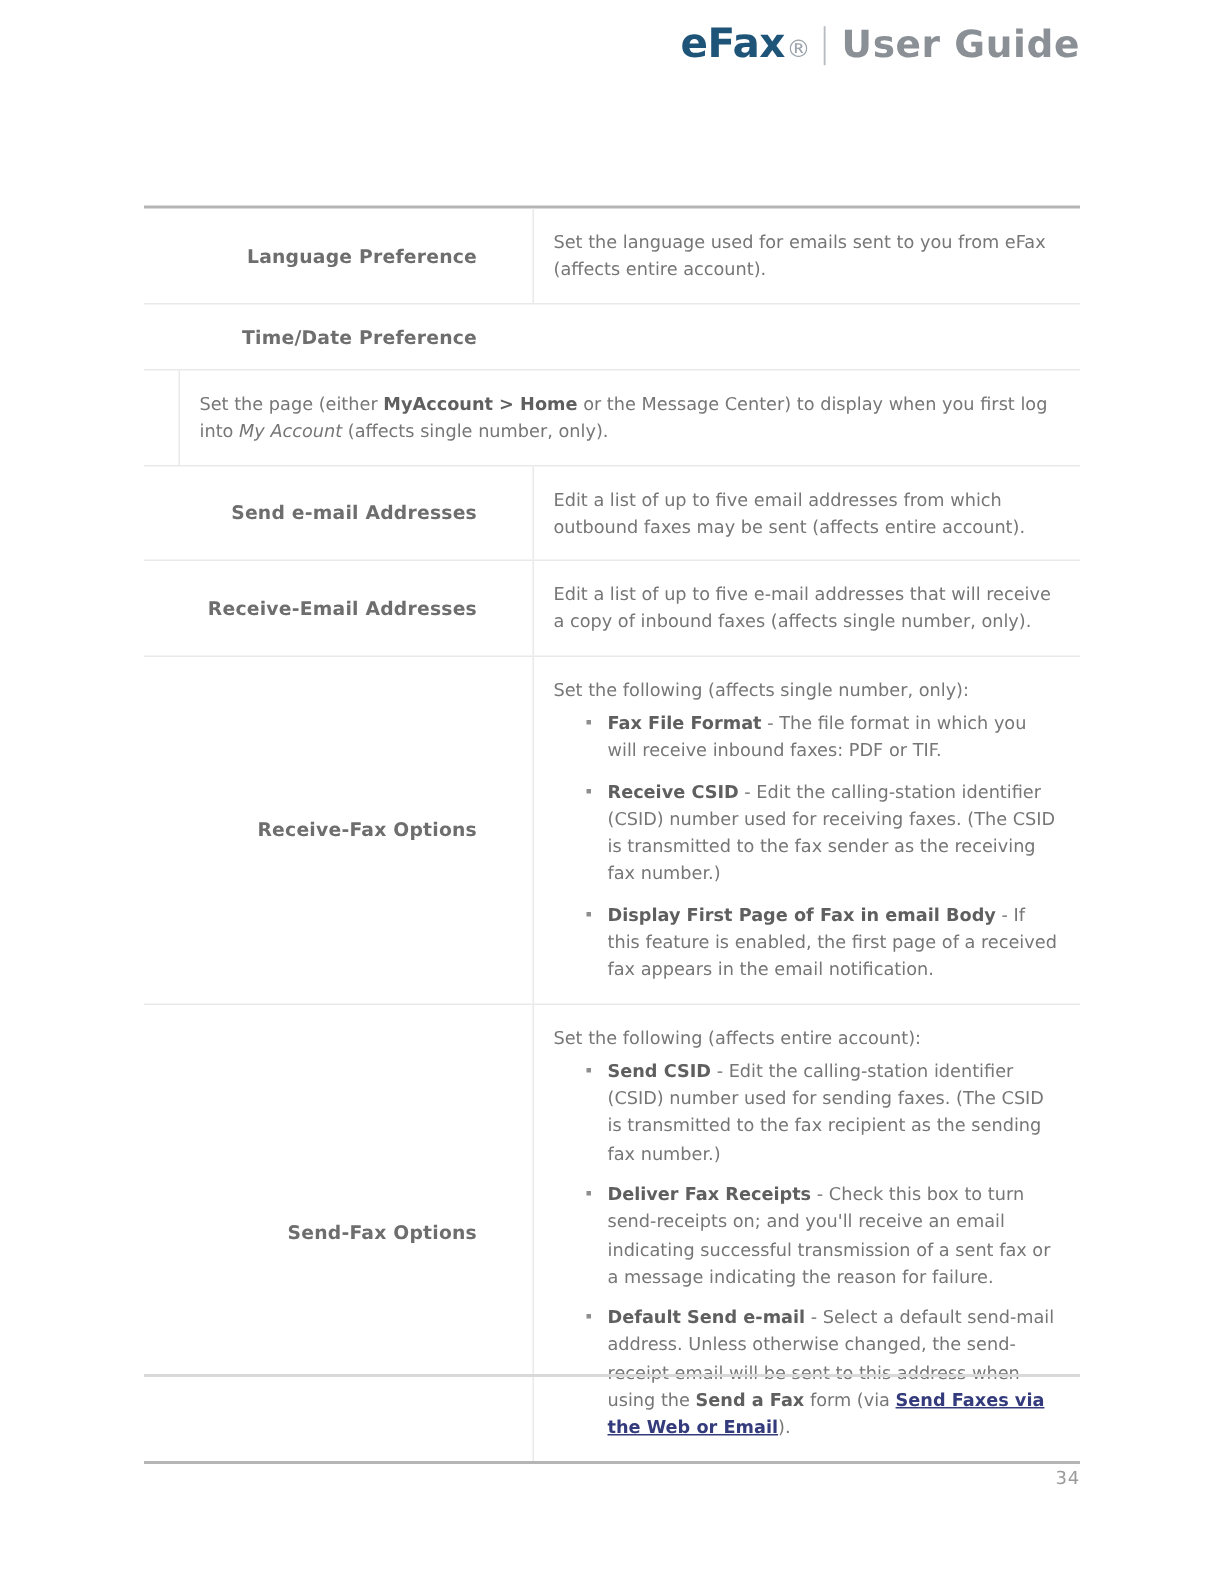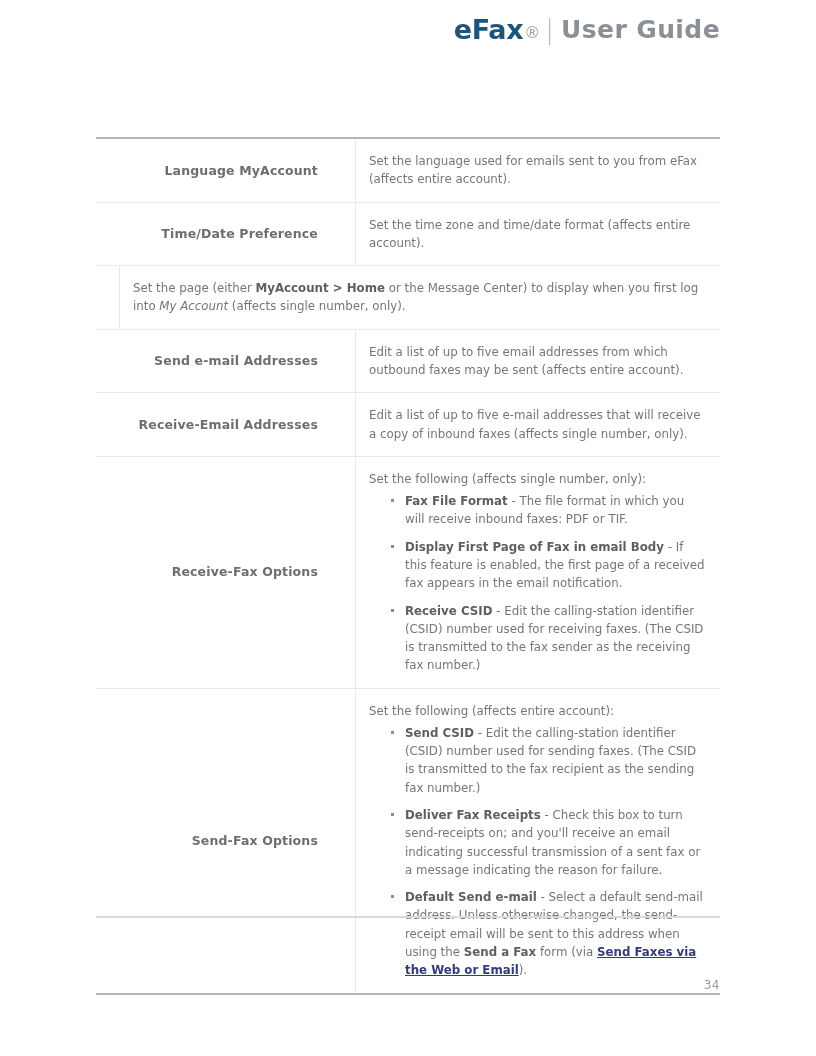--- a/index.html
+++ b/index.html
@@ -142,31 +142,28 @@
   <div class="header">
     <span class="logo-efax">eFax</span>
     <span class="logo-reg">®</span>
     <span class="logo-pipe">|</span>
     <span class="logo-guide">User Guide</span>
   </div>
 
   <div class="doc-table">
 
     <div class="row">
-      <div class="cell-label">Language MyAccount</div>
+      <div class="cell-label">Language Preference</div>
       <div class="cell-body">
         <p>Set the language used for emails sent to you from eFax (affects entire account).</p>
       </div>
     </div>
 
     <div class="row">
       <div class="cell-label">Time/Date Preference</div>
-      <div class="cell-body">
-        <p>Set the time zone and time/date format (affects entire account).</p>
-      </div>
     </div>
 
     <div class="row">
       <div class="cell-body">
         <p><span>Set the page (either </span><b>MyAccount &gt; Home</b><span> or the Message Center) to display when you first log into </span><i>My Account</i><span> (affects single number, only).</span></p>
       </div>
     </div>
 
     <div class="row">
       <div class="cell-label">Send e-mail Addresses</div>
@@ -181,22 +178,22 @@
         <p>Edit a list of up to five e-mail addresses that will receive a copy of inbound faxes (affects single number, only).</p>
       </div>
     </div>
 
     <div class="row tall">
       <div class="cell-label">Receive-Fax Options</div>
       <div class="cell-body">
         <p>Set the following (affects single number, only):</p>
         <ul class="bullets">
           <li><b>Fax File Format</b><span> - The file format in which you will receive inbound faxes: PDF or TIF.</span></li>
+          <li><b>Receive CSID</b><span> - Edit the calling-station identifier (CSID) number used for receiving faxes. (The CSID is transmitted to the fax sender as the receiving fax number.)</span></li>
           <li><b>Display First Page of Fax in email Body</b><span> - If this feature is enabled, the first page of a received fax appears in the email notification.</span></li>
-          <li><b>Receive CSID</b><span> - Edit the calling-station identifier (CSID) number used for receiving faxes. (The CSID is transmitted to the fax sender as the receiving fax number.)</span></li>
         </ul>
       </div>
     </div>
 
     <div class="row tall">
       <div class="cell-label">Send-Fax Options</div>
       <div class="cell-body">
         <p>Set the following (affects entire account):</p>
         <ul class="bullets">
           <li><b>Send CSID</b><span> - Edit the calling-station identifier (CSID) number used for sending faxes. (The CSID is transmitted to the fax recipient as the sending fax number.)</span></li>

